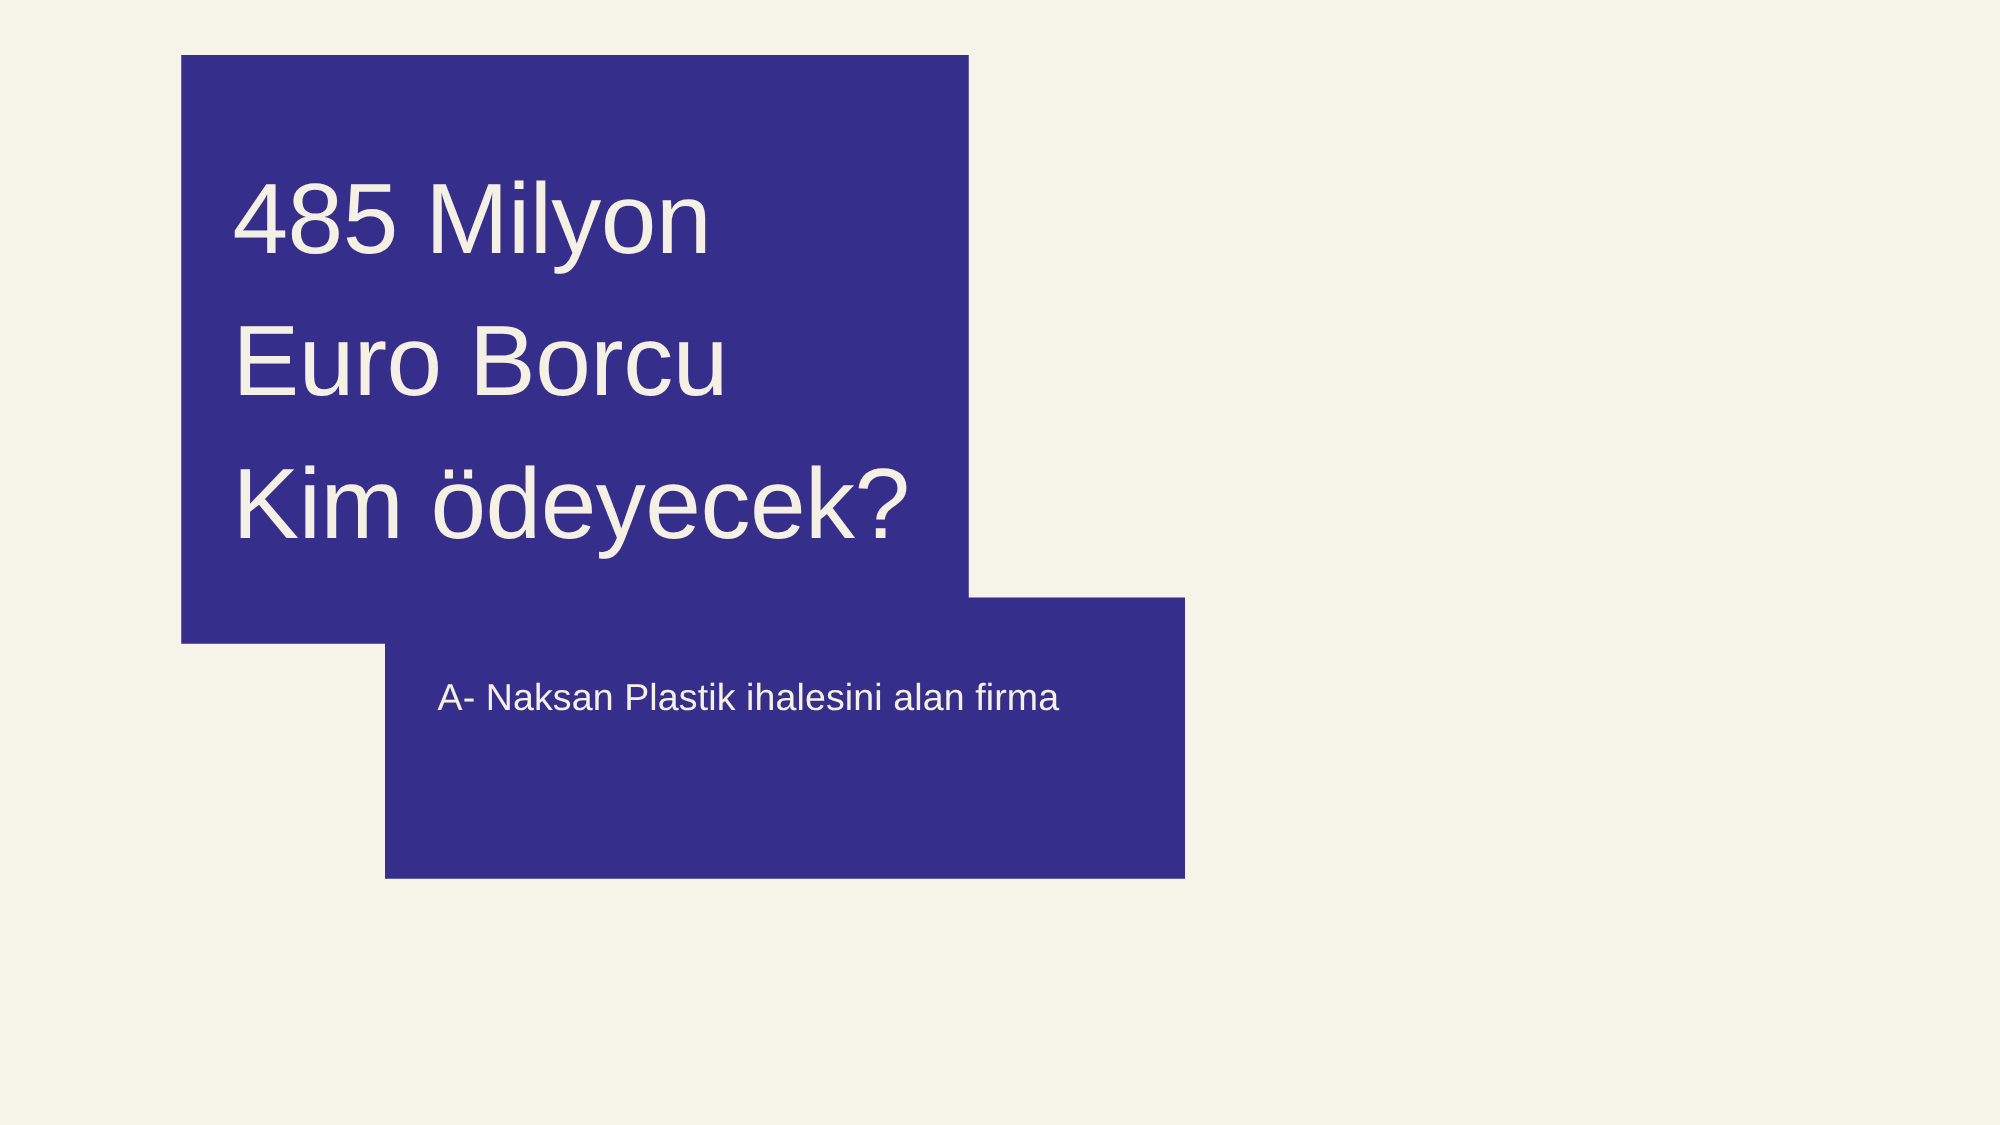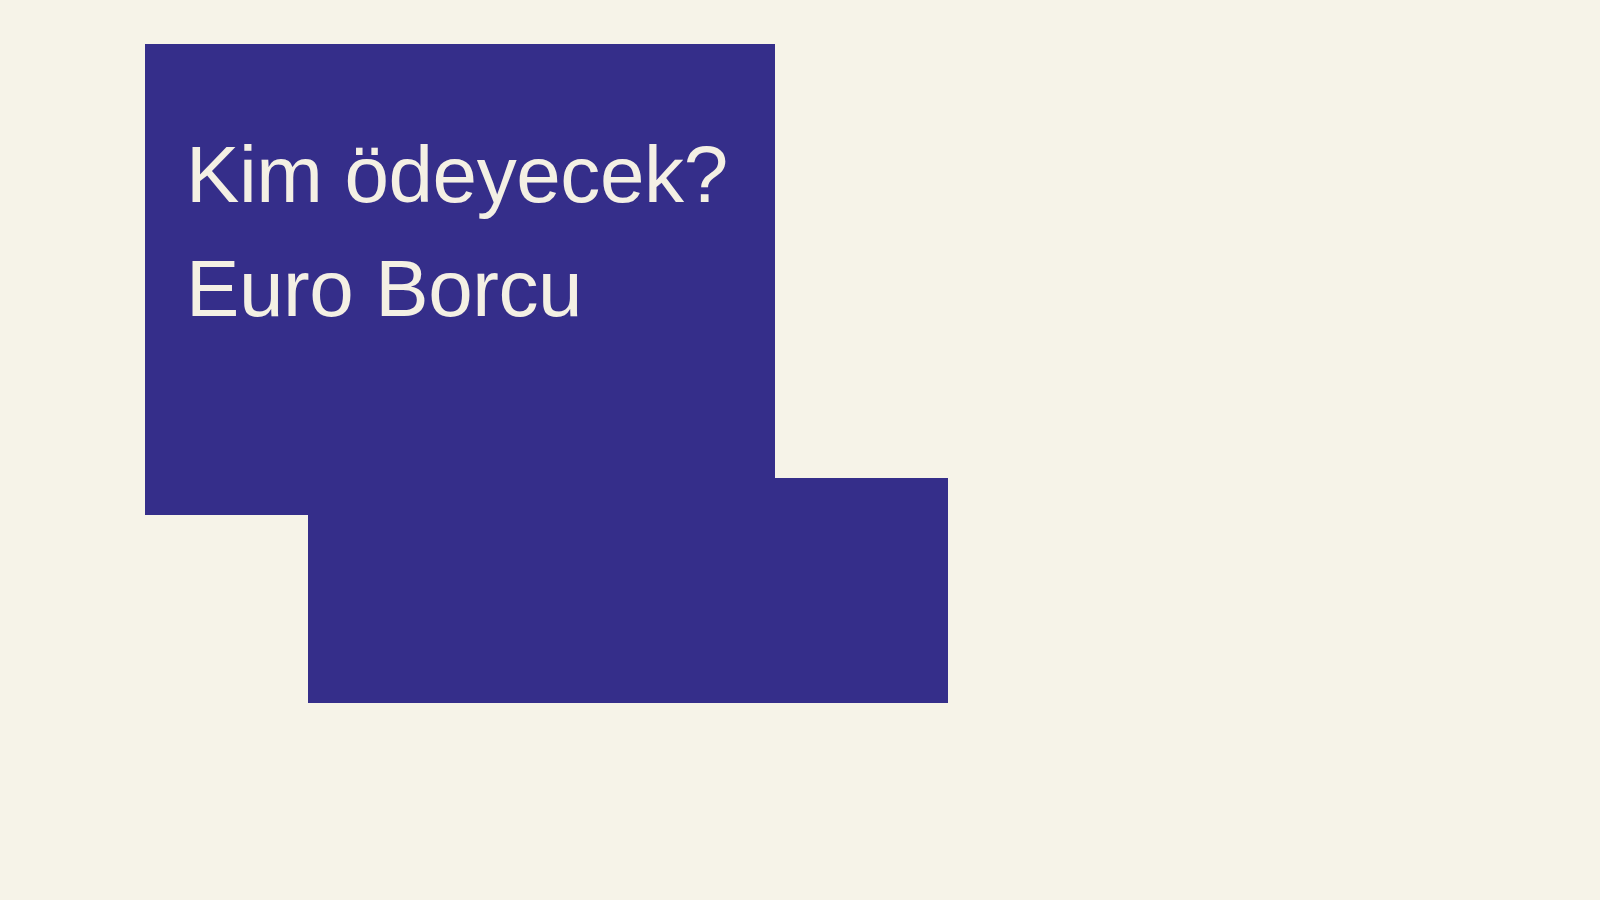--- a/index.html
+++ b/index.html
@@ -70,23 +70,25 @@
     white-space: nowrap;
   }
 </style>
 </head>
 <body>
 
 <div id="poster">
 
   <div class="panel-headline">
     <div class="headline-stack">
+      <span class="headline-line">485 Milyon</span>
+      <span class="headline-line">Euro Borcu</span>
       <span class="headline-line">Kim ödeyecek?</span>
-      <span class="headline-line">Euro Borcu</span>
     </div>
   </div>
 
   <div class="panel-answers">
     <div class="answers-stack">
+      <span class="answer-line">A- Naksan Plastik  ihalesini alan firma</span>
     </div>
   </div>
 
 </div>
 
 </body></html>

